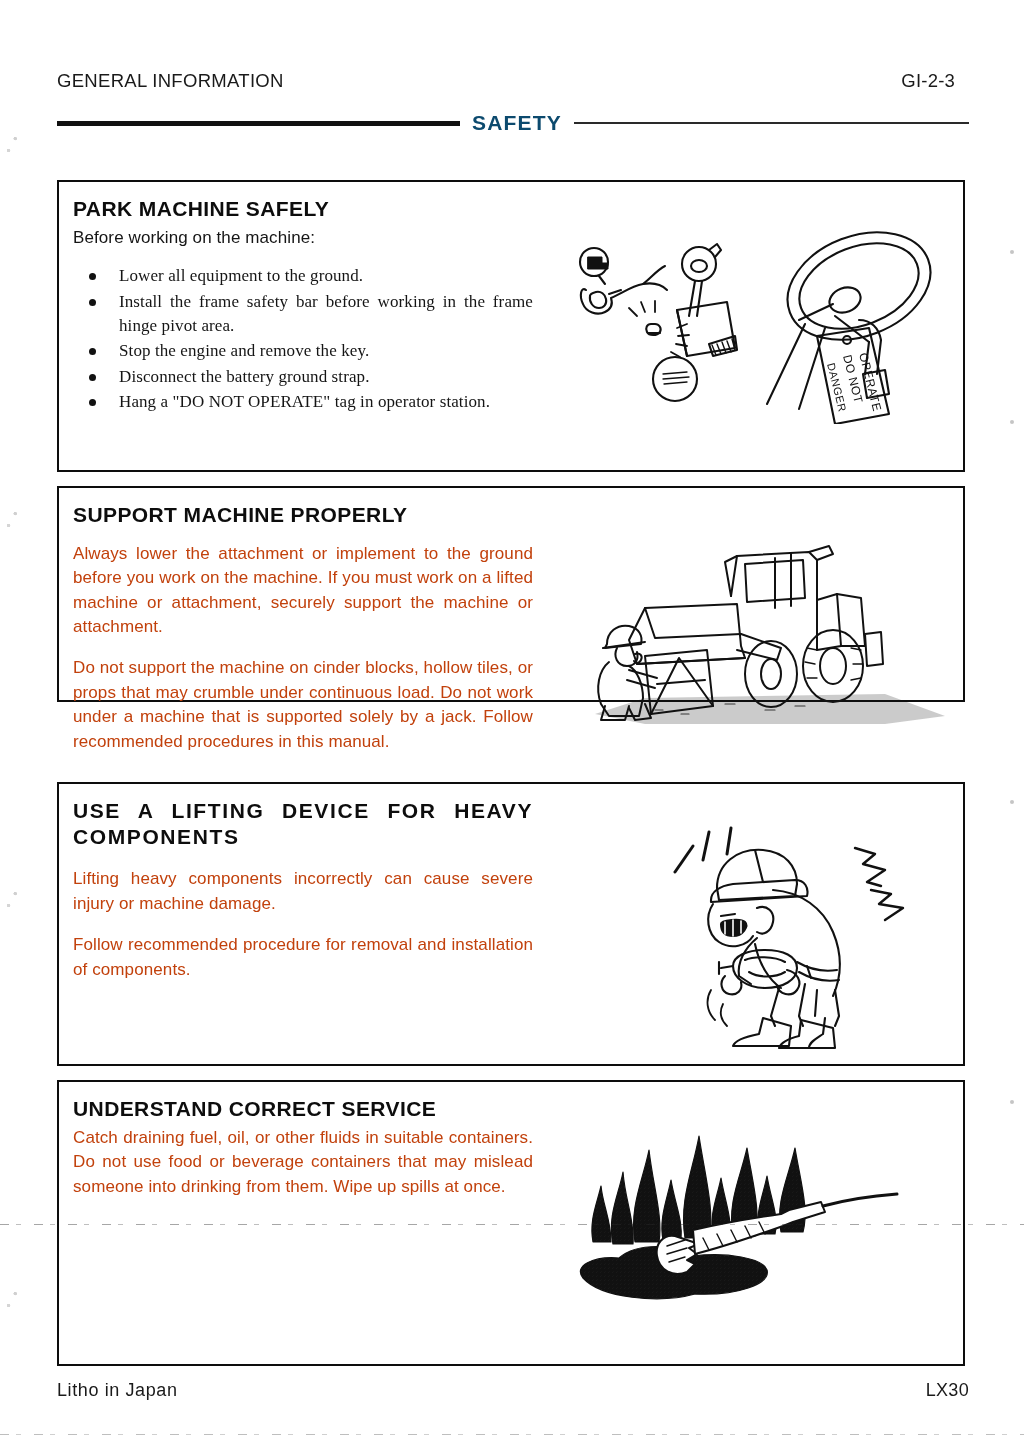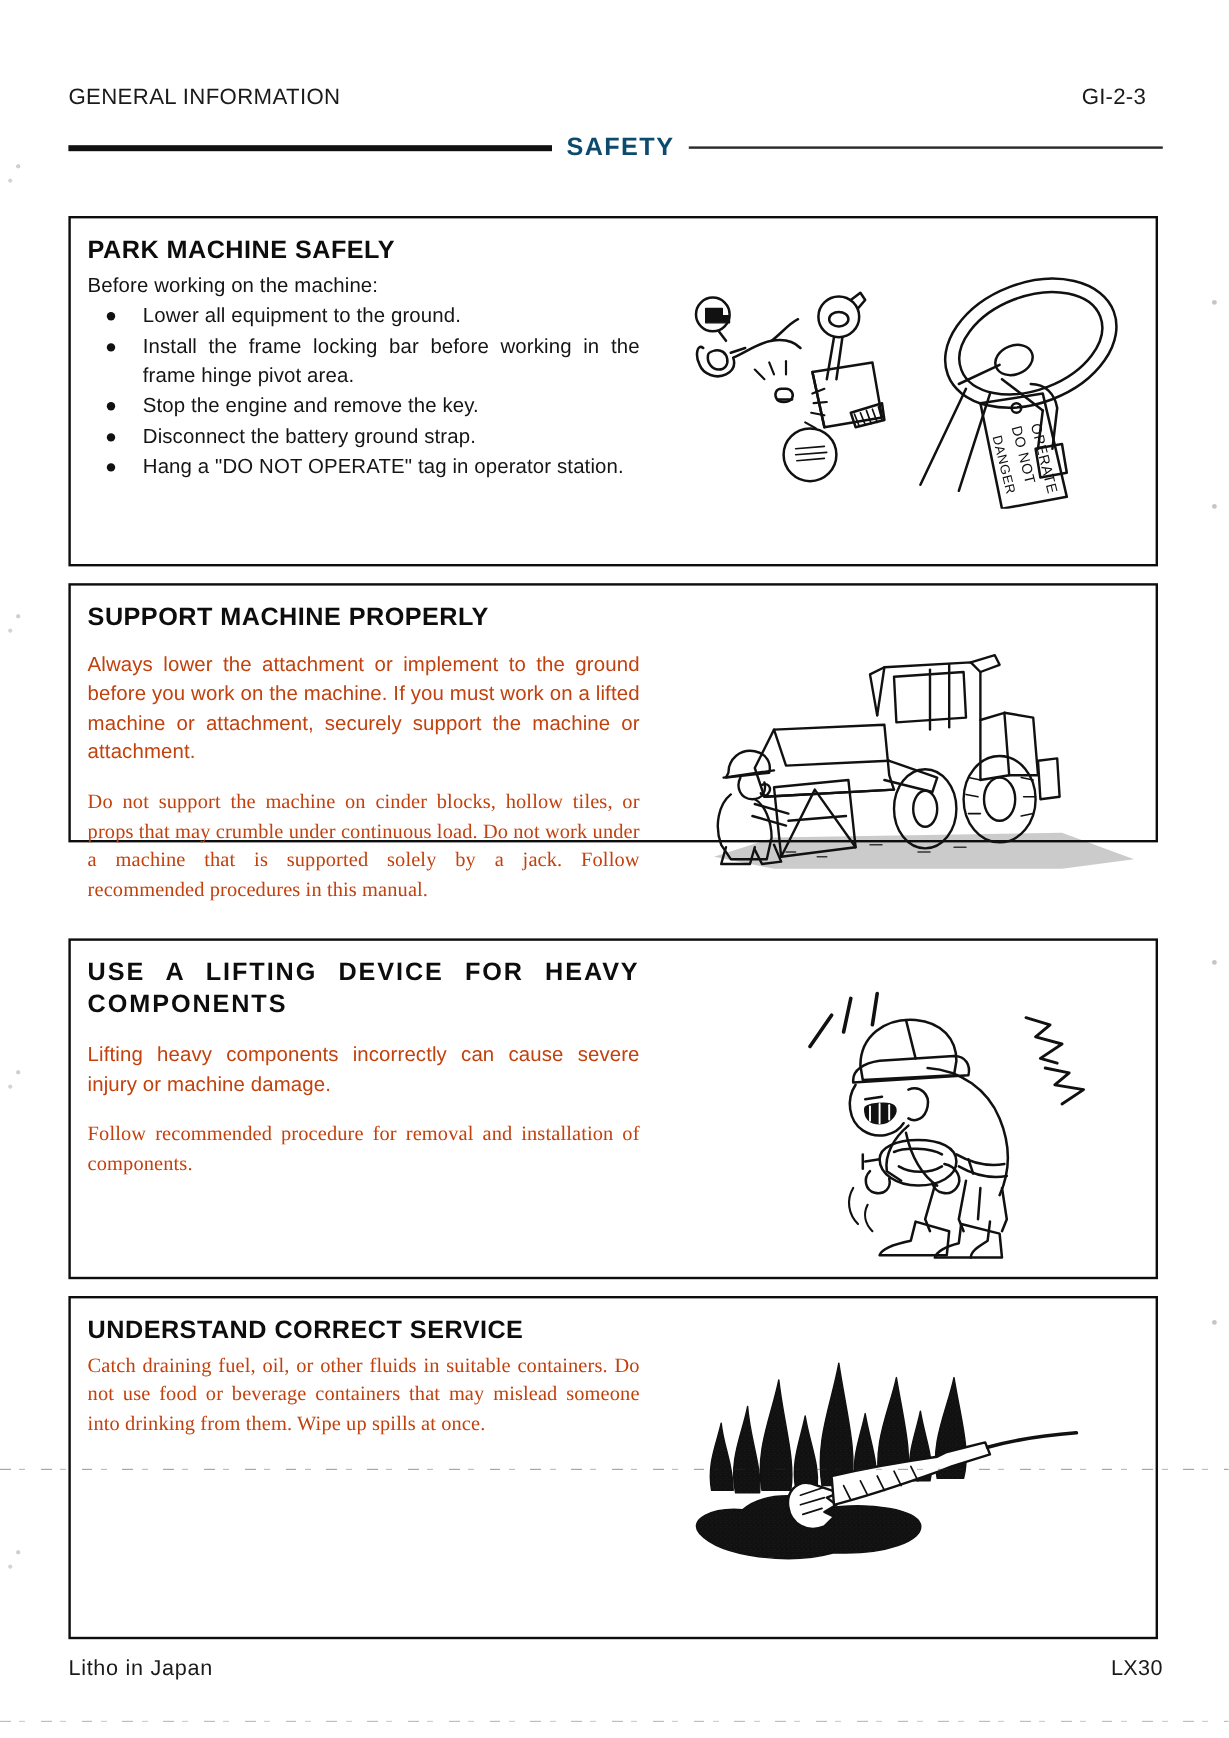--- a/index.html
+++ b/index.html
@@ -123,43 +123,44 @@
   }
 
   .body-p {
     font-size: 17px;
     line-height: 1.44;
     color: #c2410c;
     margin: 0 0 17px 0;
     text-align: justify;
     letter-spacing: 0.1px;
   }
-  .body-p.last { margin-bottom: 0; font-family: Liberation Serif, serif; }
+  .body-p.last { margin-bottom: 0; }
   .lead-line {
     font-size: 17px;
     line-height: 1.44;
     color: #151515;
-    margin: 0 0 1px 0;
+    margin: 0 0 14px 0;
     letter-spacing: 0.1px;
   }
 
   ul.bullets {
     list-style: none;
     margin: 0;
     padding: 0;
   }
   ul.bullets li {
     position: relative;
     padding-left: 46px;
     font-size: 17px;
     line-height: 1.44;
     color: #151515;
     margin: 0 0 1px 0;
     text-align: justify;
     letter-spacing: 0.1px;
+    font-family: Liberation Serif, serif;
   }
   ul.bullets li.nojust { text-align: left; }
   ul.bullets li::before {
     content: "";
     position: absolute;
     left: 16px;
     top: 9px;
     width: 7px;
     height: 7px;
     border-radius: 50%;
@@ -249,21 +250,21 @@
     <div class="rule-right"></div>
   </div>
 
   <div class="panel" id="panel-1">
     <div class="panel-inner">
       <div class="panel-text">
         <div class="panel-title">PARK MACHINE SAFELY</div>
         <div class="lead-line">Before working on the machine:</div>
         <ul class="bullets">
           <li class="nojust">Lower all equipment to the ground.</li>
-          <li>Install the frame locking bar before working in the frame hinge pivot area.</li>
+          <li>Install the frame safety bar before working in the frame hinge pivot area.</li>
           <li class="nojust">Stop the engine and remove the key.</li>
           <li class="nojust">Disconnect the battery ground strap.</li>
           <li class="nojust">Hang a "DO NOT OPERATE" tag in operator station.</li>
         </ul>
       </div>
 
       <div class="panel-art" style="width:400px;height:200px;top:42px;right:4px;">
         <svg width="400" height="200" viewBox="0 0 400 200" fill="none" stroke="#111" stroke-width="2.1" stroke-linecap="round" stroke-linejoin="round">
 
           <g>

